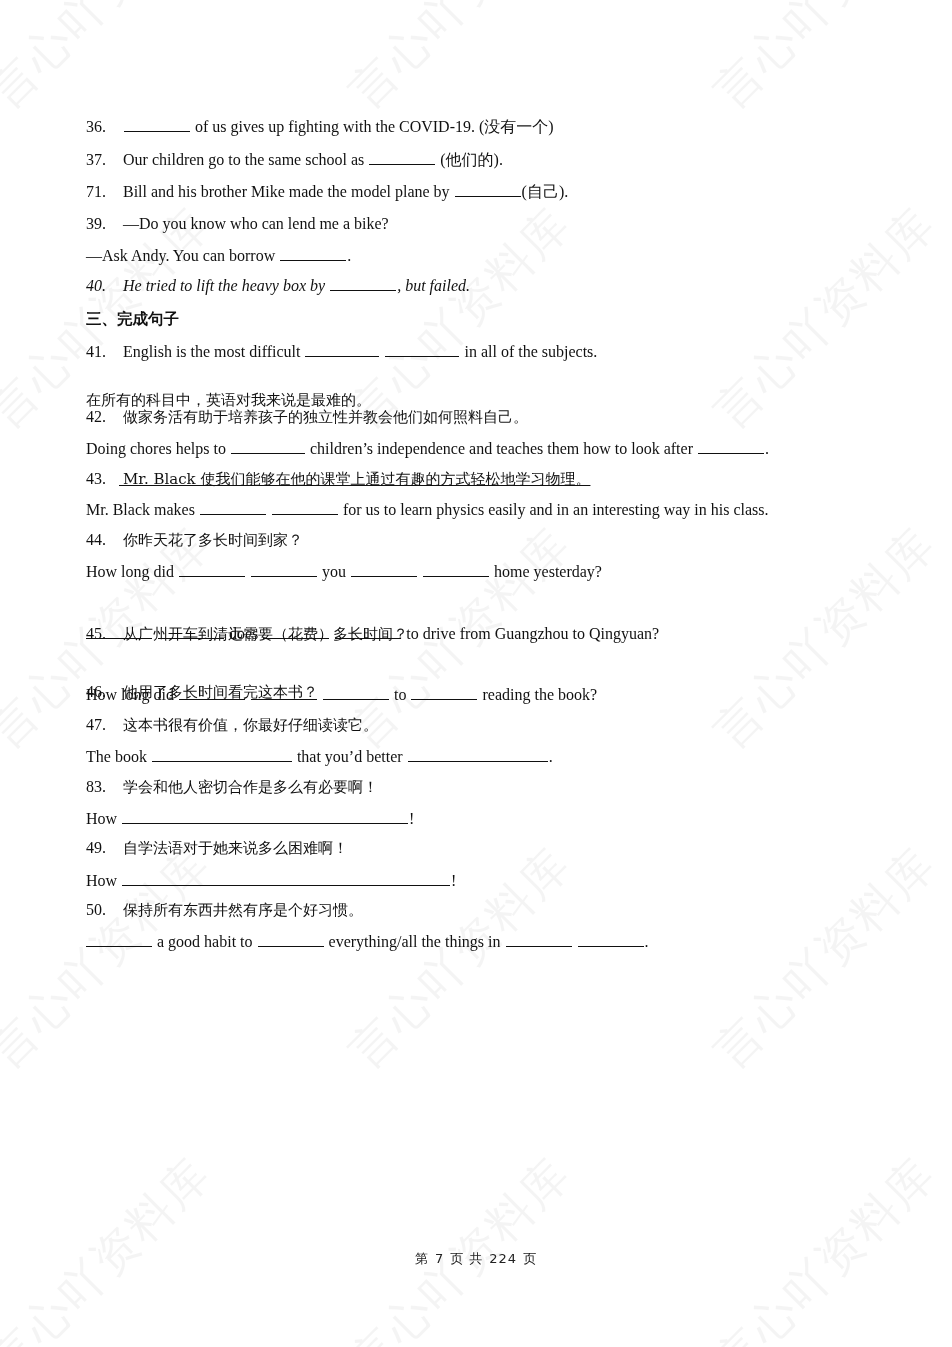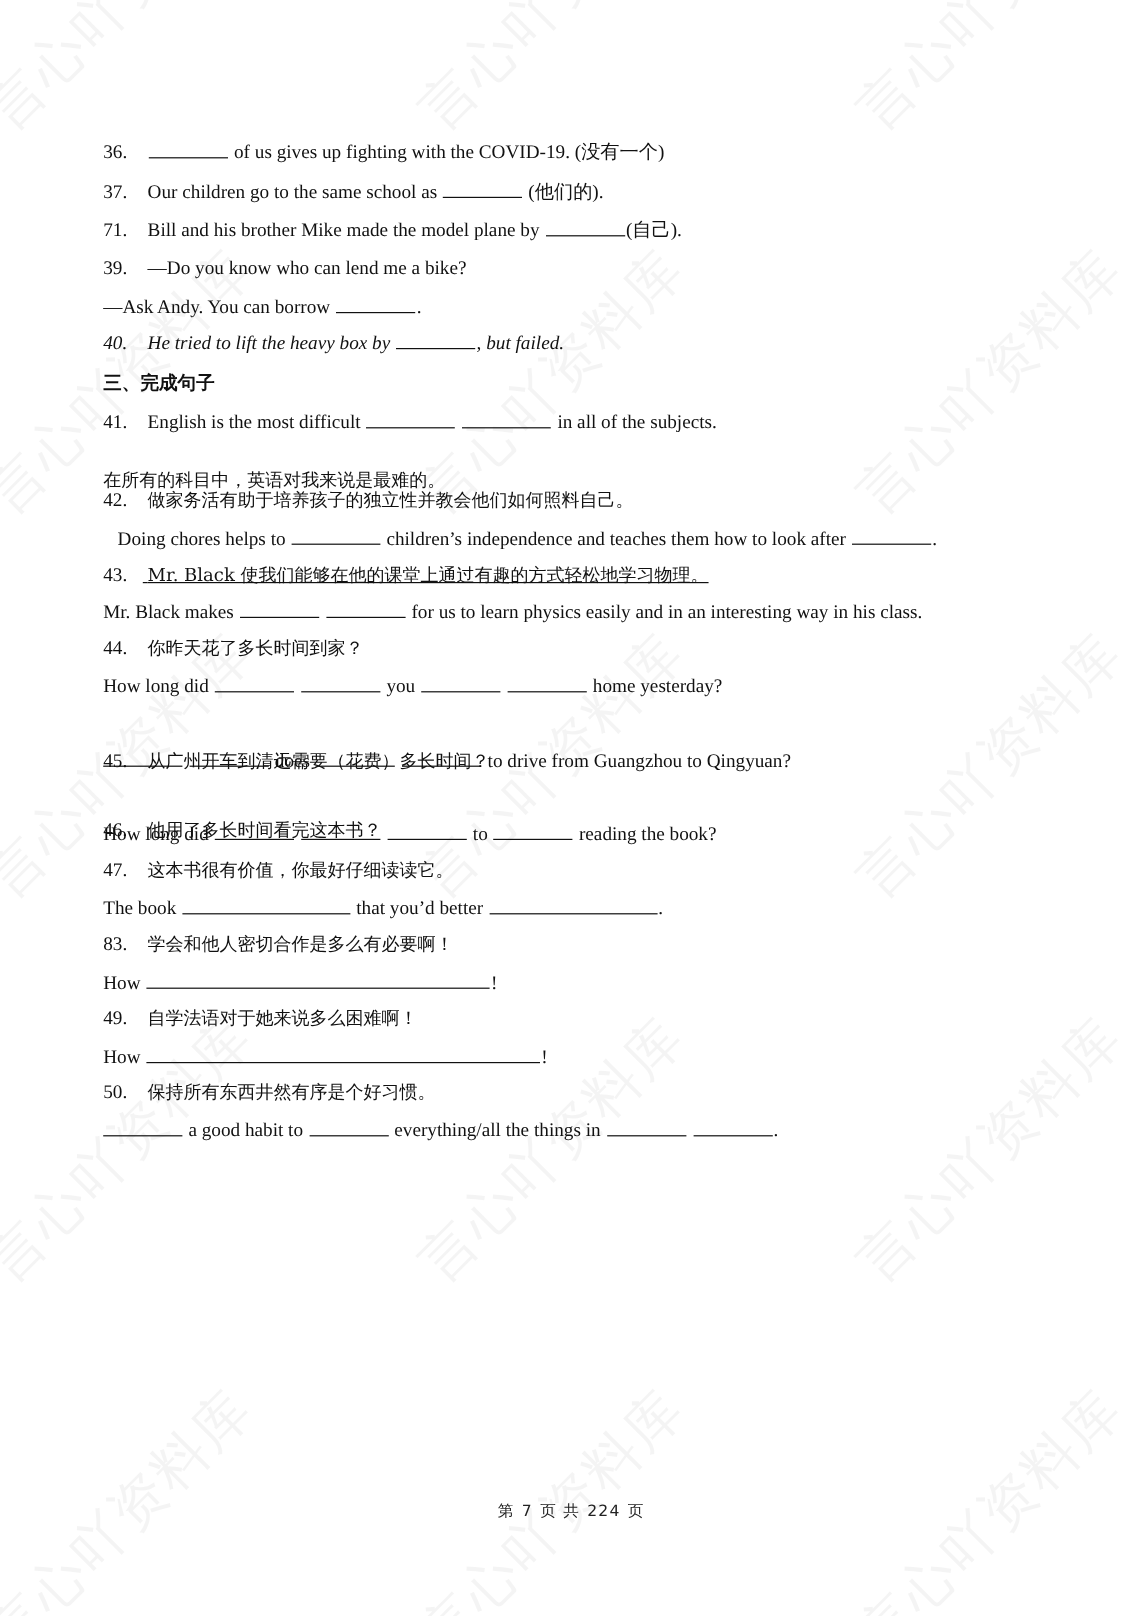--- a/index.html
+++ b/index.html
@@ -145,21 +145,21 @@
     <span class="blank" style="width:74px;"></span>
     <span class="blank" style="width:74px;"></span>
     <span>in all of the subjects.</span>
   </div>
   <div class="line zh" style="top:390px;text-align:right;">在所有的科目中，英语对我来说是最难的。</div>
 
   <div class="line" style="top:407px;">
     <span class="num">42.</span>
     <span class="zh">做家务活有助于培养孩子的独立性并教会他们如何照料自己。</span>
   </div>
-  <div class="line" style="top:439px;margin-left:12px;">
+  <div class="line" style="top:439px;">
     <span>Doing chores helps to</span>
     <span class="blank" style="width:74px;"></span>
     <span>children’s independence and teaches them how to look after</span>
     <span class="blank" style="width:66px;"></span><span>.</span>
   </div>
 
   <div class="line" style="top:469px;text-decoration:underline;">
     <span class="num">43.</span>
     <span class="zh">Mr. Black 使我们能够在他的课堂上通过有趣的方式轻松地学习物理。</span>
   </div>

